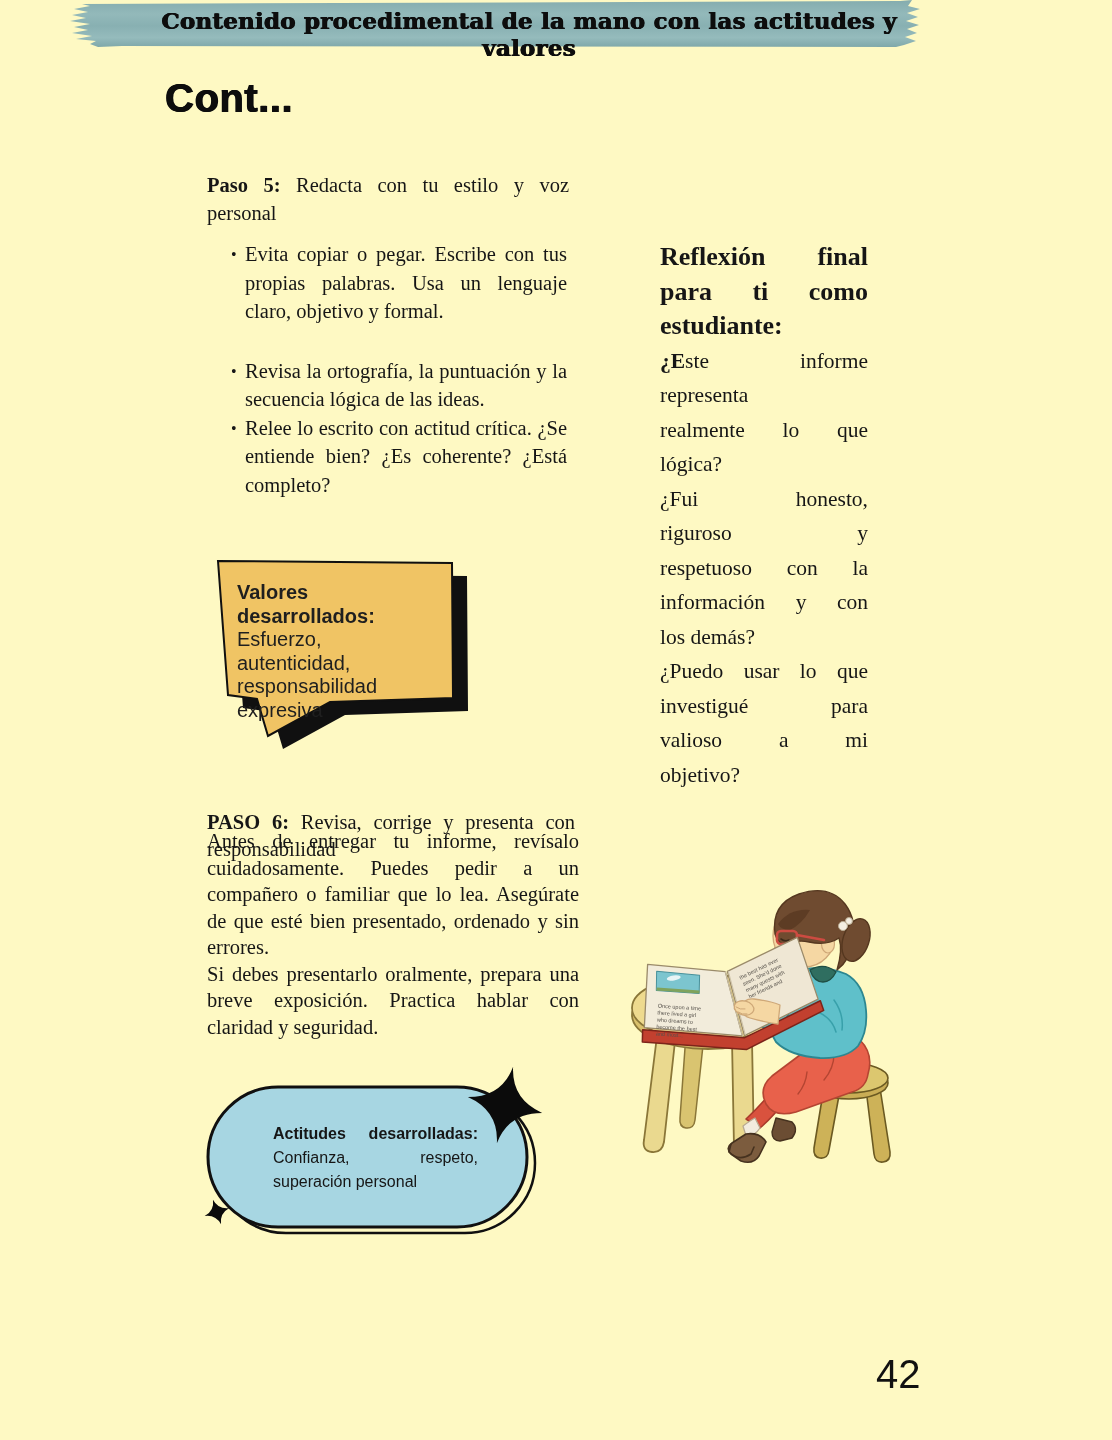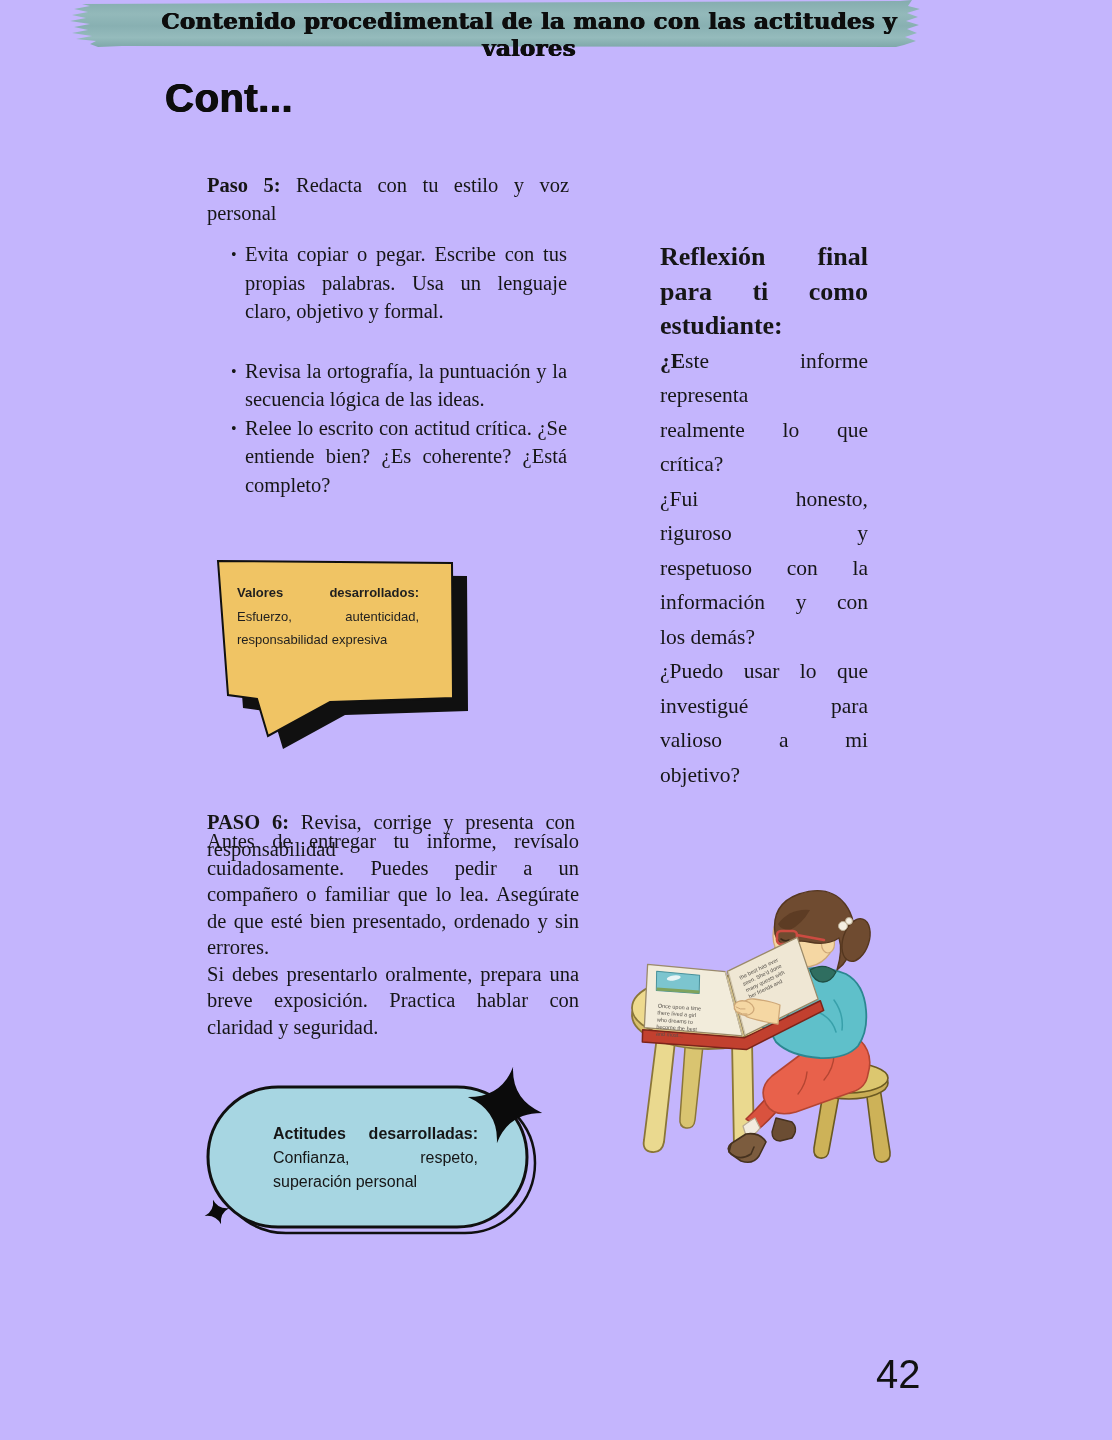--- a/index.html
+++ b/index.html
@@ -1,16 +1,16 @@
 <!DOCTYPE html>
 <html><head>
 <meta charset="utf-8">
 <style>
   html,body{margin:0;padding:0;background:#ffffff;}
-  #page{position:relative;width:1112px;height:1440px;background:#c4b5fd;overflow:hidden;
+  #page{position:relative;width:1112px;height:1440px;background:#fef9c3;overflow:hidden;
         font-family:"Liberation Serif",serif;color:#161616;}
 
   
   .banner{position:absolute;left:62px;top:0;width:862px;height:48px;}
   .banner svg{position:absolute;left:0;top:0;}
   .banner-text{position:absolute;left:0;top:7px;width:100%;padding-left:72px;box-sizing:border-box;
       text-align:center;font-family:"DejaVu Serif",serif;font-weight:700;font-size:23px;color:#0d0d0d;
       text-shadow:0.6px 0 0 #0d0d0d, -0.3px 0 0 #0d0d0d;letter-spacing:0.2px;}
 
   
@@ -26,21 +26,21 @@
   .bullets li:nth-child(2){margin-top:31px;}
   .bullets .dot{position:absolute;left:24px;top:1px;font-size:16px;}
   .paso6{position:absolute;left:207px;top:788px;width:368px;line-height:27px;}
   .bodypara{position:absolute;left:207px;top:828px;width:372px;}
   .bodypara p{margin:0;font-size:20.5px;line-height:26.5px;text-align:justify;}
   b{font-weight:700;}
 
   
   .valores-svg{position:absolute;left:205px;top:553px;}
   .valores-text{position:absolute;left:237px;top:581px;width:182px;
-      font-family:"Liberation Sans","DejaVu Sans",sans-serif;font-size:13px;line-height:23.5px;color:#1f1f1f;}
+      font-family:"Liberation Sans","DejaVu Sans",sans-serif;font-size:20px;line-height:23.5px;color:#1f1f1f;}
   .vb-title{font-weight:700;text-align:justify;text-align-last:justify;}
   .vb-body{text-align:justify;}
 
   
   .actitudes-svg{position:absolute;left:198px;top:1060px;}
   .actitudes-text{position:absolute;left:273px;top:1122px;width:205px;
       font-family:"Liberation Sans","DejaVu Sans",sans-serif;font-size:16px;line-height:24px;color:#161616;}
   .ab-title{font-weight:700;text-align:justify;text-align-last:justify;}
   .ab-body{text-align:justify;}
 
@@ -115,21 +115,21 @@
     <div class="ab-title">Actitudes desarrolladas:</div>
     <div class="ab-body">Confianza, respeto, superación personal</div>
   </div>
 
   <div class="rightcol">
     <div class="rc-title">Reflexión final para ti como estudiante:</div>
     <div class="question q-first">
       <div class="ql">¿Este informe</div>
       <div class="ql">representa</div>
       <div class="ql">realmente lo que</div>
-      <div class="ql last">crítica?</div>
+      <div class="ql last">lógica?</div>
     </div>
     <div class="question">
       <div class="ql">¿Fui honesto,</div>
       <div class="ql">riguroso y</div>
       <div class="ql">respetuoso con la</div>
       <div class="ql">información y con</div>
       <div class="ql last">los demás?</div>
     </div>
     <div class="question">
       <div class="ql">¿Puedo usar lo que</div>

